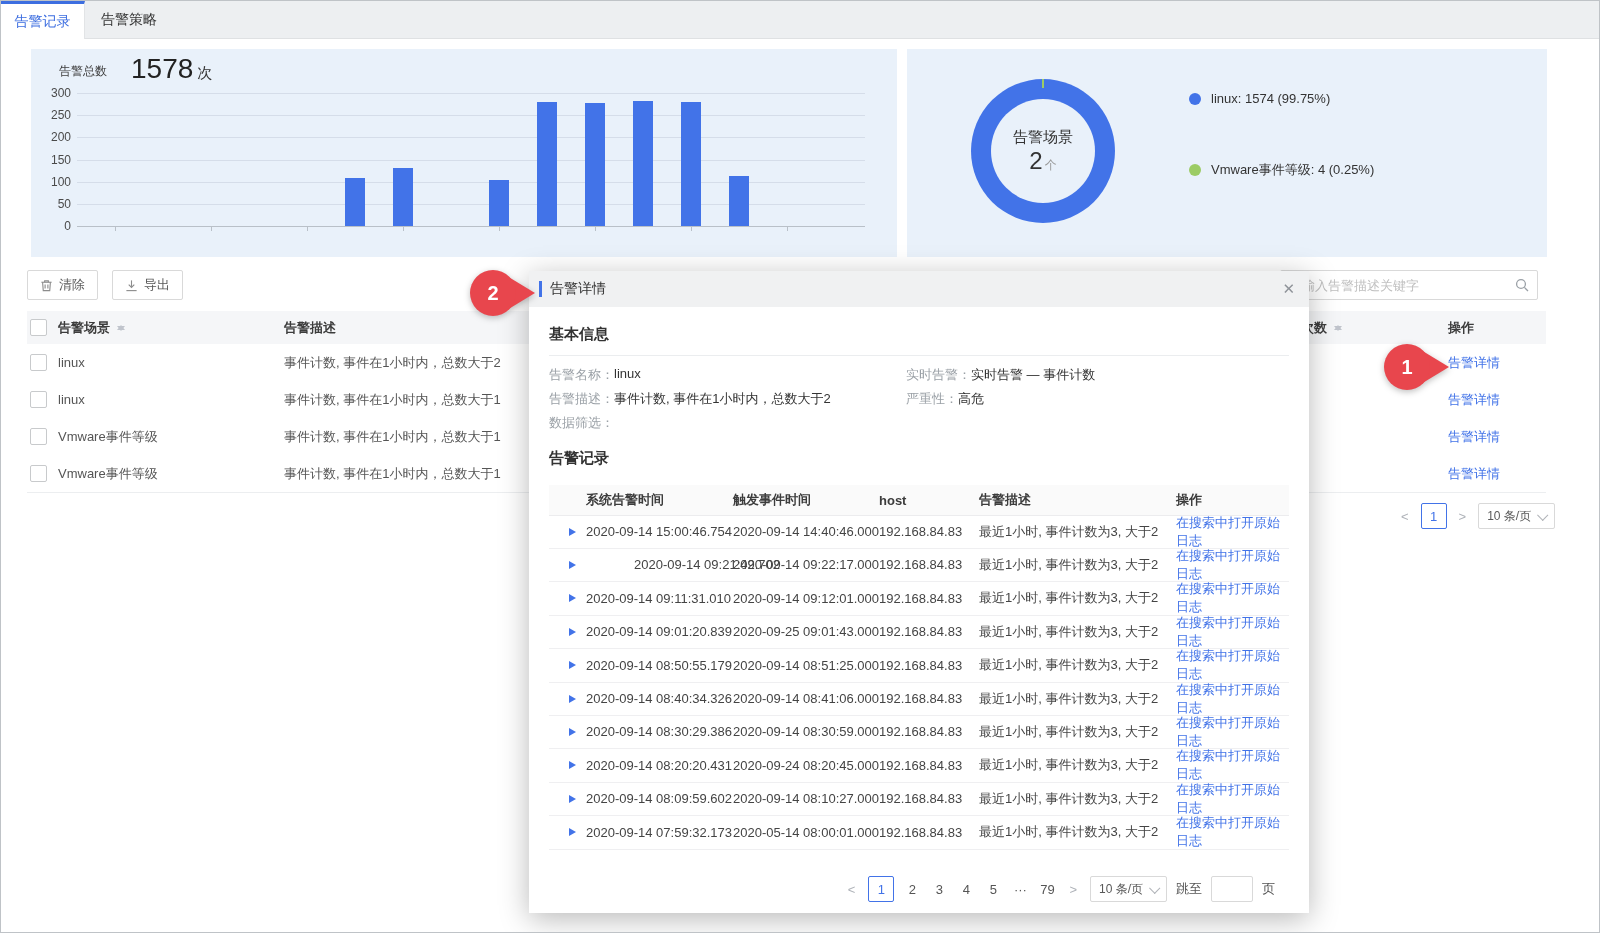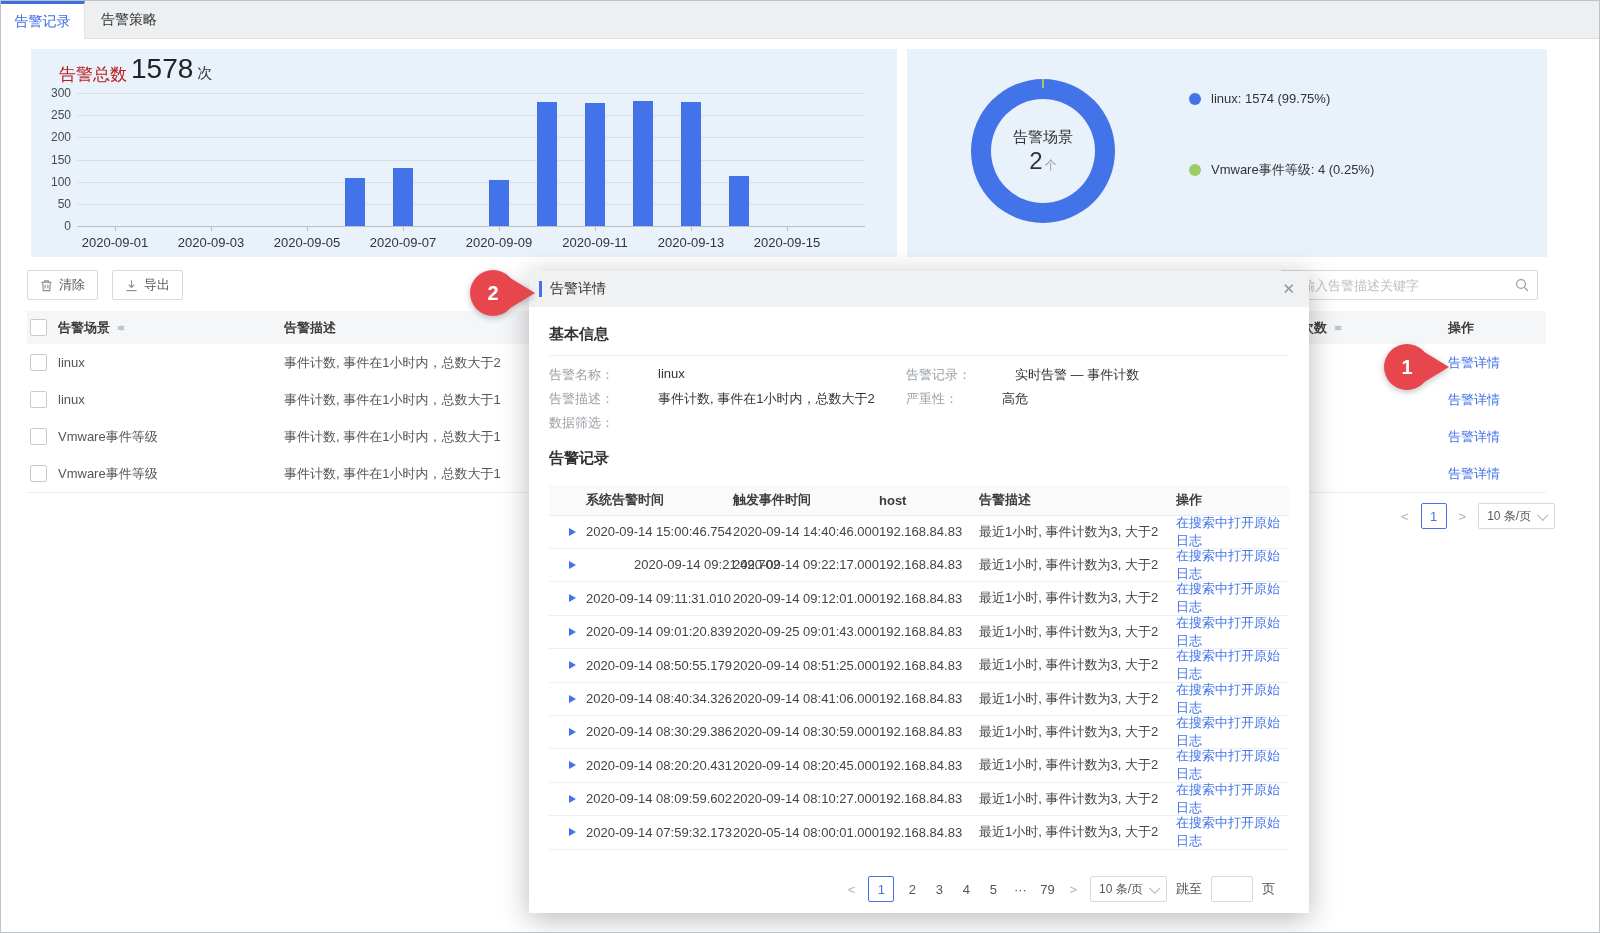--- a/index.html
+++ b/index.html
@@ -6,21 +6,21 @@
   body{font-family:"Liberation Sans","DejaVu Sans",sans-serif;}
   .page{position:relative;width:1600px;height:933px;background:#fff;border:1px solid #bfc3c7;box-sizing:border-box;overflow:hidden;}
   .abs{position:absolute;}
   
   .tabbar{position:absolute;left:0;top:0;width:100%;height:37px;background:#edeff1;border-bottom:1px solid #dfe1e3;z-index:2;}
   .tab{position:absolute;top:0;height:37px;display:flex;align-items:center;justify-content:center;font-size:14px;cursor:pointer;}
   .tab.active{left:0;width:84px;background:#fff;border-top:3px solid #3d6ee0;border-right:1px solid #e2e4e6;color:#3d6ee0;height:38px;box-sizing:border-box;}
   .tab.plain{left:84px;width:88px;color:#333;}
   
   .panel{position:absolute;background:#e9f1fa;z-index:1;}
-  .chart-title{position:absolute;left:28px;top:14px;font-size:17px;color:#b91c1c;}
+  .chart-title{position:absolute;left:28px;top:14px;font-size:12px;color:#404040;}
   .chart-total{position:absolute;left:100px;top:4px;font-size:28px;color:#222;}
   .chart-unit{font-size:15px;color:#333;margin-left:4px;}
   .ylab{position:absolute;width:34px;text-align:right;font-size:12px;color:#4a4a4a;}
   .plot{position:absolute;border-bottom:1px solid #b9c0c8;}
   .grid{position:absolute;left:0;width:100%;height:1px;background:#d5dde9;}
   .bar{position:absolute;bottom:0;background:#4273e8;}
   .xtick{position:absolute;top:133px;width:1px;height:5px;background:#b9c0c8;}
   .xlab{position:absolute;width:90px;text-align:center;font-size:13px;color:#333;}
   
   .donut-ring{position:absolute;border-radius:50%;}
@@ -56,21 +56,21 @@
   
   .modal{position:absolute;left:528px;top:270px;width:780px;height:642px;background:#fff;box-shadow:0 6px 28px rgba(0,0,0,.28);z-index:10;}
   .modal-head{position:absolute;left:0;top:0;width:100%;height:36px;background:#f0f1f2;}
   .modal-accent{position:absolute;left:10px;top:10px;width:3px;height:16px;background:#4273e8;}
   .modal-title{position:absolute;left:21px;top:0;height:36px;display:flex;align-items:center;font-size:14px;color:#333;}
   .modal-close{position:absolute;right:14px;top:9px;font-size:15px;color:#8f9399;cursor:pointer;line-height:18px;}
   .section-h{position:absolute;font-size:15px;font-weight:700;color:#333;}
   .divider{position:absolute;left:20px;width:740px;height:1px;background:#ebedef;}
   .ilabel{color:#9aa0a6;font-size:13px;}
   .ivalue{color:#333;font-size:13px;}
-  .inforow{position:absolute;display:flex;font-size:13px;gap:44px;}
+  .inforow{position:absolute;display:flex;font-size:13px;}
   
   .m-thead{position:absolute;left:20px;top:214px;width:740px;height:30px;background:#fafafa;border-bottom:1px solid #ececee;}
   .m-hcell{position:absolute;top:0;height:100%;display:flex;align-items:center;font-size:13px;font-weight:700;color:#3c3c3c;}
   .m-row{position:absolute;left:20px;width:740px;height:33px;border-bottom:1px solid #efeff1;}
   .m-cell{position:absolute;top:0;height:100%;display:flex;align-items:center;font-size:13px;color:#444;}
   .tri{width:0;height:0;border-left:7px solid #4273e8;border-top:4.5px solid transparent;border-bottom:4.5px solid transparent;cursor:pointer;}
   .m-pager{position:absolute;right:34px;top:604px;height:28px;display:flex;align-items:center;gap:9px;}
   .jump-input{width:42px;height:26px;border:1px solid #d9d9d9;border-radius:2px;box-sizing:border-box;font-size:12px;padding:0 4px;outline:none;font-family:inherit;}
   .jmp{font-size:13px;color:#555;}
   
@@ -116,30 +116,20 @@
           <div class="bar" style="left: 652px; width: 20px; height: 49.6533px; background: rgb(66, 115, 232);"></div>
           <div class="xtick" style="left: 38px;"></div>
           <div class="xtick" style="left: 134px;"></div>
           <div class="xtick" style="left: 230px;"></div>
           <div class="xtick" style="left: 326px;"></div>
           <div class="xtick" style="left: 422px;"></div>
           <div class="xtick" style="left: 518px;"></div>
           <div class="xtick" style="left: 614px;"></div>
           <div class="xtick" style="left: 710px;"></div>
         </div>
-      <div class="abs" id="xlabels" style="left:40px;top:140px;width:788px;height:20px;">
-          <div class="xlab" style="left: -7px; top: 2px;">2020-09-01</div>
-          <div class="xlab" style="left: 89px; top: 2px;">2020-09-03</div>
-          <div class="xlab" style="left: 185px; top: 2px;">2020-09-05</div>
-          <div class="xlab" style="left: 281px; top: 2px;">2020-09-07</div>
-          <div class="xlab" style="left: 377px; top: 2px;">2020-09-09</div>
-          <div class="xlab" style="left: 473px; top: 2px;">2020-09-11</div>
-          <div class="xlab" style="left: 569px; top: 2px;">2020-09-13</div>
-          <div class="xlab" style="left: 665px; top: 2px;">2020-09-15</div>
-        </div>
     </div>
   </div>
 
   <div class="panel" style="left:906px;top:48px;width:640px;height:208px;">
     <div class="donut-ring" id="donutRing" style="left: 64px; top: 30px; width: 144px; height: 144px; background: conic-gradient(from -0.456274deg, rgb(156, 204, 101) 0deg, rgb(156, 204, 101) 0.912548deg, rgb(66, 115, 232) 0.912548deg, rgb(66, 115, 232) 360deg);"></div>
     <div class="donut-hole" style="left:84px;top:50px;width:104px;height:104px;">
       <div class="donut-label">告警场景</div>
       <div><span class="donut-value">2</span><span class="donut-unit">个</span></div>
     </div>
     <div id="legend">
@@ -256,21 +246,21 @@
     </div>
 
     <div class="section-h" style="left:20px;top:54px;">基本信息</div>
     <div class="divider" style="top:84px;"></div>
 
     <div class="inforow" style="left:20px;top:95px;">
       <span class="ilabel">告警名称：</span>
       <span class="ivalue">linux</span>
     </div>
     <div class="inforow" style="left:377px;top:95px;">
-      <span class="ilabel">告警记录：</span>
+      <span class="ilabel">实时告警：</span>
       <span class="ivalue">实时告警 — 事件计数</span>
     </div>
     <div class="inforow" style="left:20px;top:119px;">
       <span class="ilabel">告警描述：</span>
       <span class="ivalue">事件计数, 事件在1小时内，总数大于2</span>
     </div>
     <div class="inforow" style="left:377px;top:119px;">
       <span class="ilabel">严重性：</span>
       <span class="ivalue">高危</span>
     </div>
@@ -371,21 +361,21 @@
           <div class="m-cell" style="left: 430px;">最近1小时, 事件计数为3, 大于2</div>
           <div class="m-cell" style="left: 627px;">
             <a class="link">在搜索中打开原始日志</a>
           </div>
         </div>
         <div class="m-row" style="top: 477.8px;">
           <div class="m-cell" style="left: 20px;">
             <span class="tri"></span>
           </div>
           <div class="m-cell" style="left: 37px;">2020-09-14 08:20:20.431</div>
-          <div class="m-cell" style="left: 184px;">2020-09-14 08:20:45.000</div>
+          <div class="m-cell" style="left: 184px;">2020-09-24 08:20:45.000</div>
           <div class="m-cell" style="left: 330px;">192.168.84.83</div>
           <div class="m-cell" style="left: 430px;">最近1小时, 事件计数为3, 大于2</div>
           <div class="m-cell" style="left: 627px;">
             <a class="link">在搜索中打开原始日志</a>
           </div>
         </div>
         <div class="m-row" style="top: 511.2px;">
           <div class="m-cell" style="left: 20px;">
             <span class="tri"></span>
           </div>

